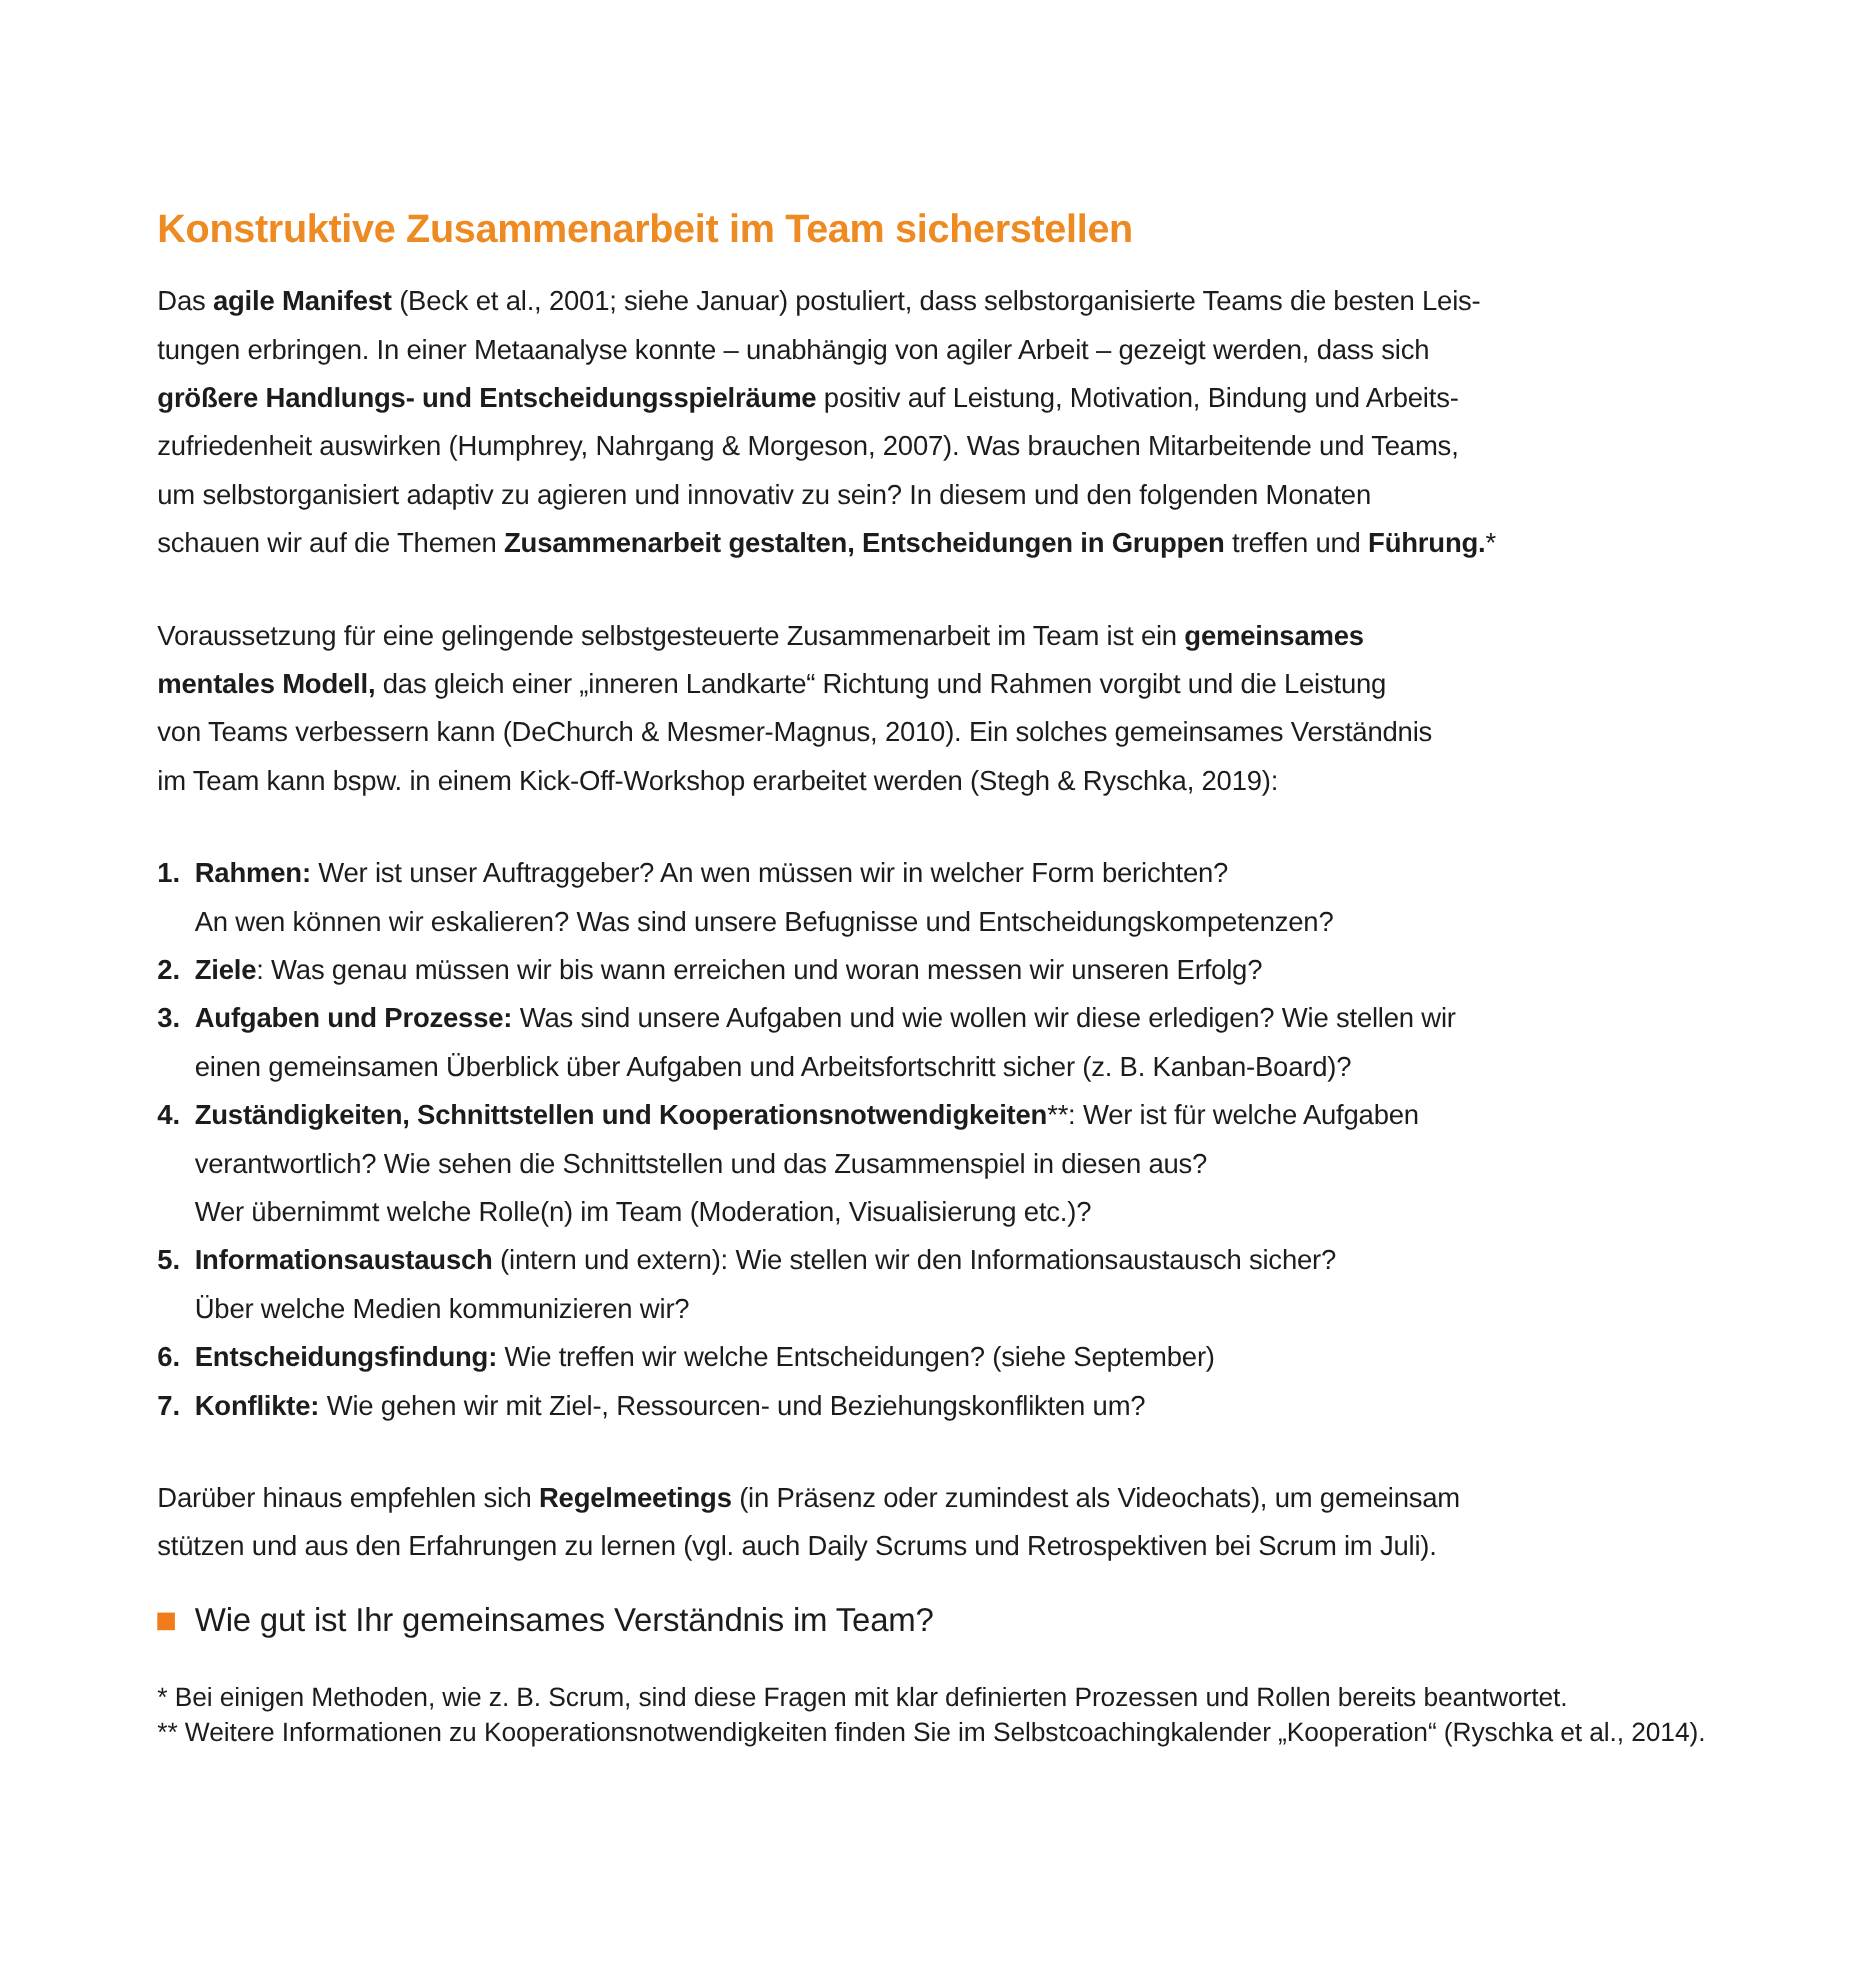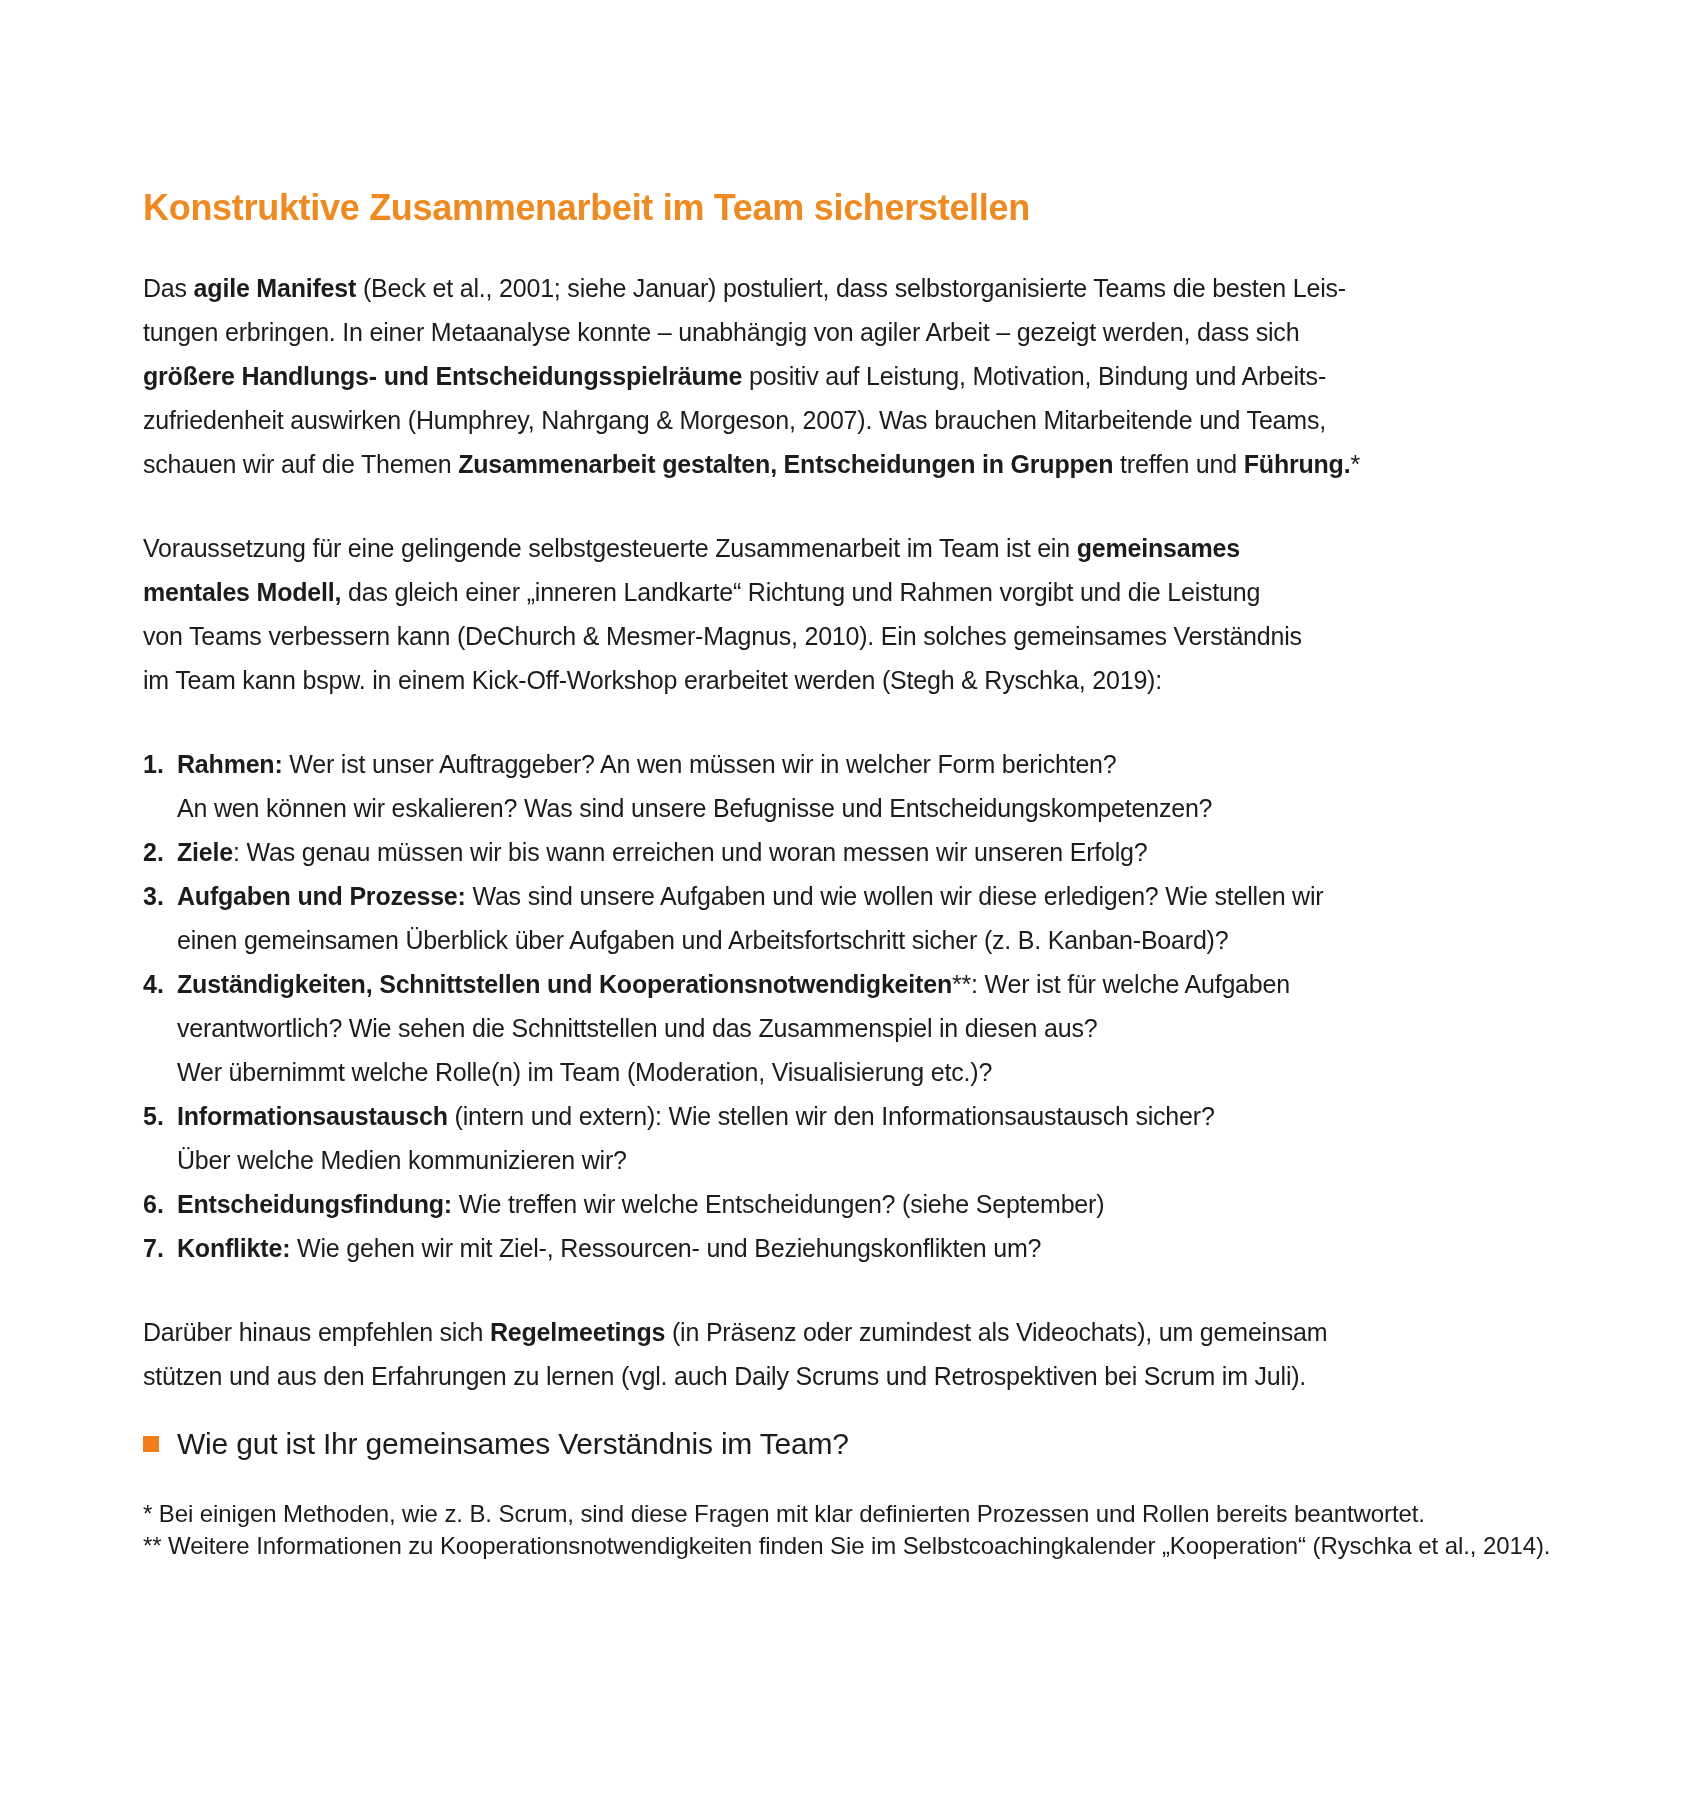--- a/index.html
+++ b/index.html
@@ -66,38 +66,39 @@
     letter-spacing: -0.2px;
     white-space: nowrap;
   }
   
   .footnotes .line {
     font-size: 24px;
     line-height: 32px;
     letter-spacing: -0.1px;
   }
   
-  [data-name="intro-paragraph"]          { margin-top: 36px; }
+  [data-name="intro-paragraph"]          { margin-top: 22px; }
   [data-name="prerequisite-paragraph"]   { margin-top: 40px; }
   [data-name="kickoff-questions-list"]   { margin-top: 40px; }
   [data-name="regelmeetings-paragraph"]  { margin-top: 40px; }
   [data-name="reflection-question"]      { margin-top: 24px; }
   [data-name="footnotes"]                { margin-top: 32px; }
 </style>
 </head>
 <body data-name="document-page" style="--accent-title: #ee8a22; --accent-bullet: #f07d1a; background: rgb(255, 255, 255); color: rgb(28, 28, 28);">
 
 <div class="page" data-name="page">
   <h1 class="title" data-name="page-title">Konstruktive Zusammenarbeit im Team sicherstellen</h1>
   <div data-name="content-blocks">
       <div class="block" data-name="intro-paragraph">
         <div class="line" data-name="text-line"><span>Das </span><span class="bold">agile Manifest</span><span> (Beck et al., 2001; siehe Januar) postuliert, dass selbstorganisierte Teams die besten Leis-</span></div>
         <div class="line" data-name="text-line"><span>tungen erbringen. In einer Metaanalyse konnte – unabhängig von agiler Arbeit – gezeigt werden, dass sich</span></div>
         <div class="line" data-name="text-line"><span class="bold">größere Handlungs- und Entscheidungsspielräume</span><span> positiv auf Leistung, Motivation, Bindung und Arbeits-</span></div>
         <div class="line" data-name="text-line"><span>zufriedenheit auswirken (Humphrey, Nahrgang &amp; Morgeson, 2007). Was brauchen Mitarbeitende und Teams,</span></div>
+        <div class="line" data-name="text-line"><span>um selbstorganisiert adaptiv zu agieren und innovativ zu sein? In diesem und den folgenden Monaten</span></div>
         <div class="line" data-name="text-line"><span>schauen wir auf die Themen </span><span class="bold">Zusammenarbeit gestalten, Entscheidungen in Gruppen</span><span> treffen und </span><span class="bold">Führung.</span><span>*</span></div>
       </div>
       <div class="block" data-name="prerequisite-paragraph">
         <div class="line" data-name="text-line"><span>Voraussetzung für eine gelingende selbstgesteuerte Zusammenarbeit im Team ist ein </span><span class="bold">gemeinsames</span></div>
         <div class="line" data-name="text-line"><span class="bold">mentales Modell,</span><span> das gleich einer „inneren Landkarte“ Richtung und Rahmen vorgibt und die Leistung</span></div>
         <div class="line" data-name="text-line"><span>von Teams verbessern kann (DeChurch &amp; Mesmer-Magnus, 2010). Ein solches gemeinsames Verständnis</span></div>
         <div class="line" data-name="text-line"><span>im Team kann bspw. in einem Kick-Off-Workshop erarbeitet werden (Stegh &amp; Ryschka, 2019):</span></div>
       </div>
       <div class="block" data-name="kickoff-questions-list">
         <div class="li" data-name="list-item">

